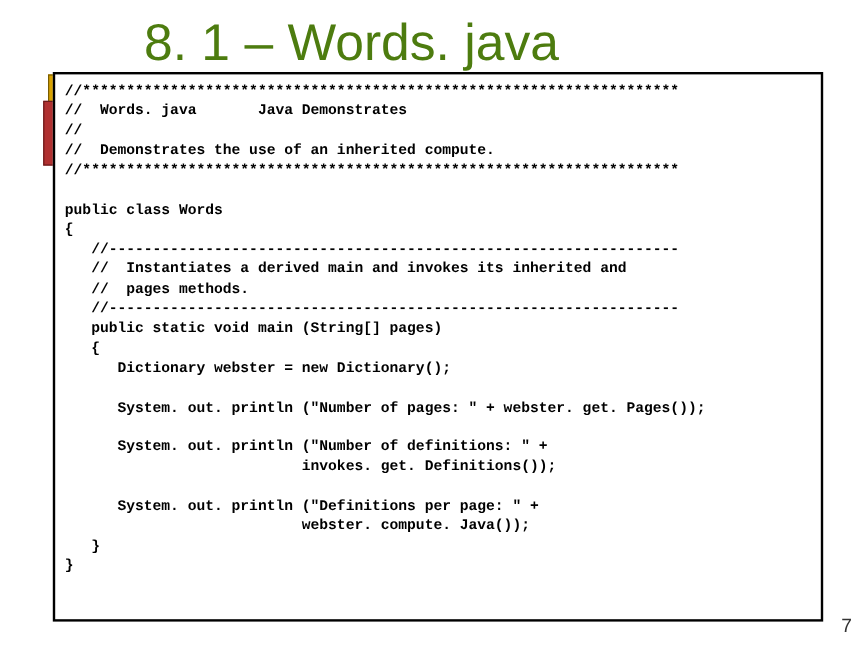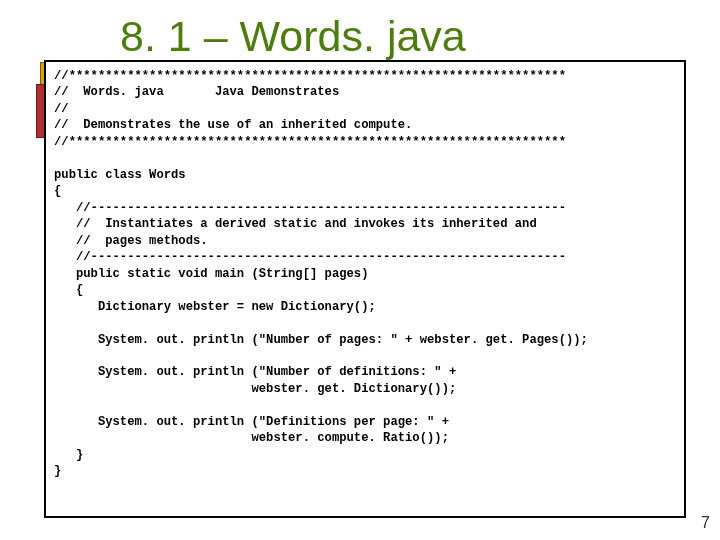--- a/index.html
+++ b/index.html
@@ -86,33 +86,33 @@
   <div class="code-box">
 <div class="code"><span>//********************************************************************</span>
 <span>//  Words. java       Java Demonstrates</span>
 <span>//</span>
 <span>//  Demonstrates the use of an inherited compute.</span>
 <span>//********************************************************************</span>
 
 <span>public class Words</span>
 <span>{</span>
 <span>   //-----------------------------------------------------------------</span>
-<span>   //  Instantiates a derived static and invokes its inherited and</span>
+<span>   //  Instantiates a derived main and invokes its inherited and</span>
 <span>   //  pages methods.</span>
 <span>   //-----------------------------------------------------------------</span>
 <span>   public static void main (String[] pages)</span>
 <span>   {</span>
 <span>      Dictionary webster = new Dictionary();</span>
 
 <span>      System. out. println ("Number of pages: " + webster. get. Pages());</span>
 
 <span>      System. out. println ("Number of definitions: " +</span>
-<span>                           webster. get. Dictionary());</span>
+<span>                           invokes. get. Definitions());</span>
 
 <span>      System. out. println ("Definitions per page: " +</span>
-<span>                           webster. compute. Ratio());</span>
+<span>                           webster. compute. Java());</span>
 <span>   }</span>
 <span>}</span></div>
   </div>
 
   <div class="page-num">7</div>
 
 </div>
 
 </body></html>

